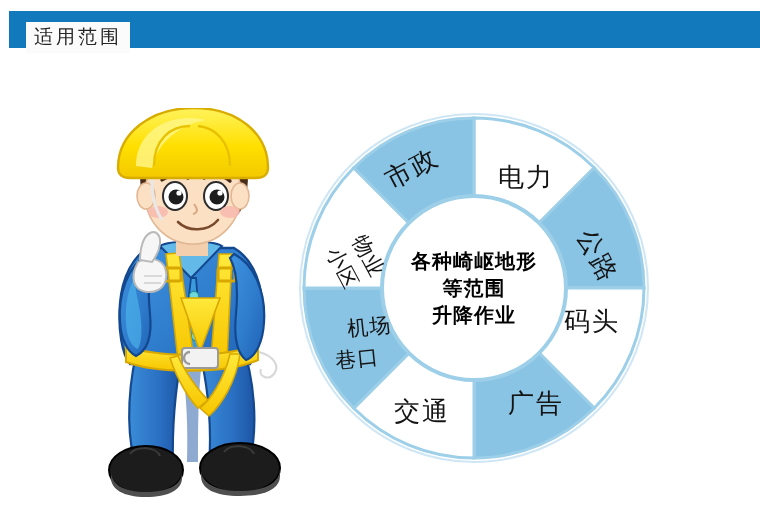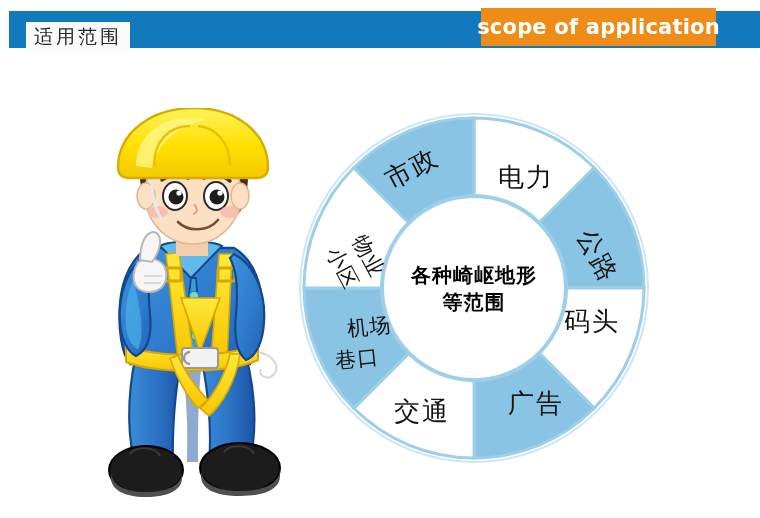--- a/index.html
+++ b/index.html
@@ -86,23 +86,20 @@
   }
   .worker svg { display: block; width: 230px; height: 392px; }
 </style>
 </head>
 <body>
 
 <div id="page">
 
   <div class="header-bar"></div>
 
-  <div class="header-en">
-    <span>scope of application</span>
-  </div>
 
   <div class="header-cn">
     <span>适用范围</span>
   </div>
 
   <div class="worker">
     <svg viewBox="0 0 230 392" xmlns="http://www.w3.org/2000/svg">
       <defs>
         <linearGradient id="helmG" x1="0" y1="0" x2="0" y2="1">
           <stop offset="0%" stop-color="#fff35c"></stop>
@@ -266,16 +263,17 @@
 
       <text class="seg-label small" x="28" y="140" text-anchor="start" transform="rotate(62 28 140)">小区</text>
       <text class="seg-label small" x="54" y="128" text-anchor="start" transform="rotate(62 54 128)">物业</text>
 
       <text class="seg-label" x="118" y="64" text-anchor="middle" transform="rotate(-28 118 64)">市政</text>
     </svg>
 
     <div class="center-text">
       <div>各种崎岖地形</div>
       <div>等范围</div>
+      <div>升降作业</div>
     </div>
   </div>
 
 </div>
 
 </body></html>

